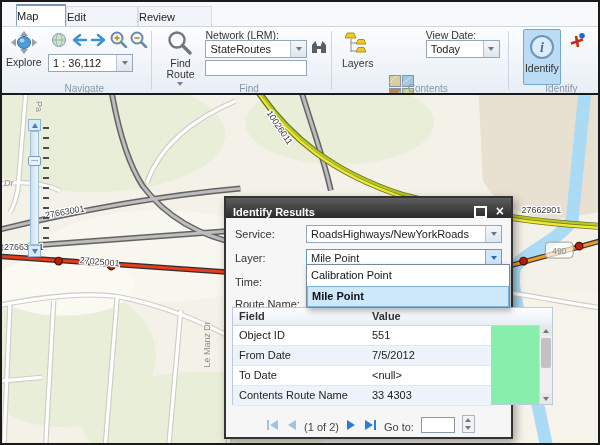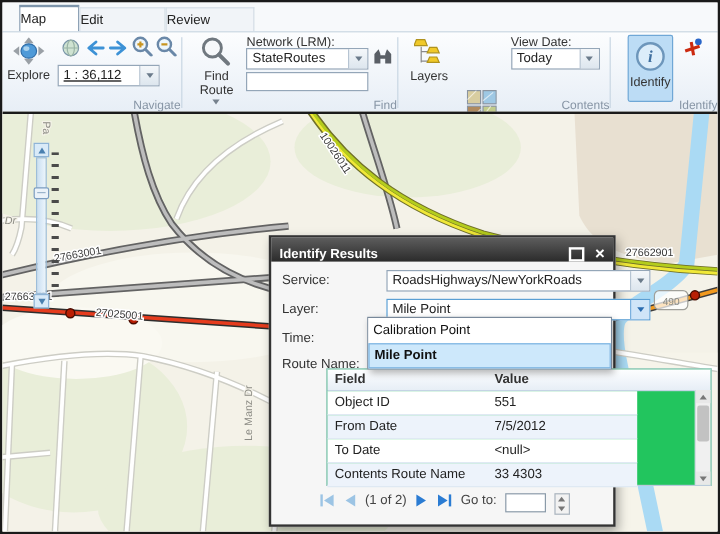--- a/index.html
+++ b/index.html
@@ -7,21 +7,21 @@
   
   .tabrow{height:24px;background:#f7f9fb;display:flex;align-items:flex-end;padding-left:14px;box-sizing:border-box;}
   .tab{height:20px;line-height:20px;font-size:11px;color:#222;
        border:1px solid #d5dee7;border-bottom:none;background:#f1f4f8;box-sizing:border-box;}
   .tab.w1{width:50px}.tab.w2{width:72px}.tab.w3{width:74px}
   .tab.active{background:#fff;border-color:#8ea2b6;border-top:2px solid #7d94aa;height:22px;line-height:20px;}
   .rbody{height:67px;background:linear-gradient(#fcfdfe,#e7eef6);display:flex;border-top:1px solid #c9d6e2;position:relative;}
   .rgroup{position:relative;height:100%;}
   .g-nav{width:150px}.g-find{width:181px}.g-cont{width:178px}.g-id{width:90px}
   .gsep{width:1px;background:#c9d6e3;margin:4px 0;}
-  .glabel{position:absolute;bottom:0px;left:0;right:0;text-align:right;font-size:10px;color:#8795a5;padding-left:16px;}
+  .glabel{position:absolute;bottom:0px;left:0;right:0;text-align:center;font-size:10px;color:#8795a5;padding-left:16px;}
   .bigbtn{position:absolute;display:flex;flex-direction:column;align-items:center;color:#333;font-size:10.5px;line-height:11px;cursor:default;}
   .caret{width:0;height:0;border-left:3.5px solid transparent;border-right:3.5px solid transparent;border-top:4px solid #77828e;margin-top:2px;}
   .icbtn{position:absolute;width:18px;height:18px;display:flex;align-items:center;justify-content:center;}
   .combo{position:absolute;height:18px;background:#fff;border:1px solid #94a6b8;display:flex;align-items:center;font-size:11px;box-sizing:border-box;}
   .combo .val{flex:1;padding:0 4px;white-space:nowrap;overflow:hidden;color:#222;}
   .combo .arr{width:15px;align-self:stretch;background:linear-gradient(#f4f7fa,#dde6ee);border-left:1px solid #b6c4d2;display:flex;align-items:center;justify-content:center;}
   .rlabel{position:absolute;font-size:10.5px;color:#333;}
   .rinput{position:absolute;height:16px;border:1px solid #94a6b8;font-size:11px;padding:0 3px;box-sizing:border-box;background:#fff;}
   .idbtn{left:14px;top:2px;width:38px;height:56px;background:#bcdcf5;border:1px solid #6fa7d6;border-radius:2px;justify-content:flex-start;padding-top:3px;box-sizing:border-box;}
   
@@ -37,41 +37,41 @@
   .ticks{position:absolute;left:41px;top:32px;width:6px;height:120px;
          background:repeating-linear-gradient(#4a4a4a 0 2px,transparent 2px 10px);}
   
   .dlg{position:absolute;left:222px;top:101px;width:289px;height:243px;background:#f6f6f6;border:2px solid #333;
        box-sizing:border-box;box-shadow:3px 4px 9px rgba(0,0,0,.35);font-size:11px;}
   .dlg-title{height:20px;background:linear-gradient(#5d5d5d,#2b2b2b);color:#fff;font-weight:bold;display:flex;align-items:flex-end;padding:0 7px;box-sizing:border-box;}
   .dlg-title .sp{flex:1}
   .maxbox{width:9px;height:8px;border:2px solid #fff;margin-right:9px;}
   .closex{color:#fff;font-size:14px;font-weight:bold;line-height:14px;}
   .fld-label{position:absolute;left:9px;color:#333;}
-  .dcombo{left:96px;width:220px;}
+  .dcombo{left:80px;width:196px;}
   .dcombo.focus{border-color:#5a9fd4;}
   .dcombo.focus .arr{background:#cfe5f8;border-left:1px solid #7ab0de;}
   .dcombo.focus .arr .caret2{border-top-color:#2b6cb0;}
   .caret2{width:0;height:0;border-left:3.5px solid transparent;border-right:3.5px solid transparent;border-top:4px solid #6a7a8a;}
   .ddlist{position:absolute;left:80px;top:66px;width:202px;background:#fff;border:1px solid #78889a;box-shadow:2px 3px 6px rgba(0,0,0,.3);z-index:6;}
   .dditem{height:21px;line-height:21px;padding:0 4px;color:#111;background:#fff;}
   .dditem.sel{background:#cde8fb;border:1px solid #7ab2e0;box-sizing:border-box;line-height:19px;font-weight:bold;}
-  .tblwrap{position:absolute;left:6px;top:109px;width:321px;height:98px;border:1px solid #b9cadb;box-sizing:border-box;background:#22c55e;margin-left:40px;}
+  .tblwrap{position:absolute;left:6px;top:109px;width:321px;height:98px;border:1px solid #b9cadb;box-sizing:border-box;background:#86efac;}
   .thead{display:flex;height:17px;line-height:17px;background:linear-gradient(#fdfeff,#e7eef6);border-bottom:1px solid #c4d4e4;font-weight:bold;color:#333;}
   .c1{width:133px;padding:0 6px;box-sizing:border-box;white-space:nowrap;overflow:hidden;}
   .c2{flex:1;padding:0 6px;white-space:nowrap;overflow:hidden;}
   .trow{display:flex;height:19px;line-height:19px;border-bottom:1px solid #dfe9f3;color:#222;background:#fff;width:258px;}
   .trow.alt{background:#edf3fb;}
   .vsb{position:absolute;right:0;top:17px;bottom:0;width:13px;background:#f0f0f0;border-left:1px solid #d2dae2;box-sizing:border-box;}
   .vsb .b{height:11px;display:flex;align-items:center;justify-content:center;background:#e8e8e8;}
   .vsb .b.dn{position:absolute;bottom:0;left:0;right:0;}
   .sbtri-u{width:0;height:0;border-left:3px solid transparent;border-right:3px solid transparent;border-bottom:4px solid #777;}
   .sbtri-d{width:0;height:0;border-left:3px solid transparent;border-right:3px solid transparent;border-top:4px solid #777;}
   .thumb{position:absolute;left:1px;right:1px;top:13px;height:30px;background:#c2c2c2;border-radius:2px;}
-  .pager{position:absolute;left:4px;right:0;top:213px;height:22px;display:flex;align-items:flex-start;justify-content:center;gap:7px;color:#444;}
+  .pager{position:absolute;left:4px;right:0;top:213px;height:22px;display:flex;align-items:flex-end;justify-content:center;gap:7px;color:#444;}
   .goto-input{width:34px;height:16px;border:1px solid #8a9aa8;font-size:11px;box-sizing:border-box;}
   .spin{width:13px;height:18px;border:1px solid #aab4be;box-sizing:border-box;display:flex;flex-direction:column;background:#f2f2f2;}
   .spin div{flex:1;display:flex;align-items:center;justify-content:center;}
   svg text{font-family:"Liberation Sans",sans-serif;}
   .maplbl{fill:#3a3a3a;font-size:9px;stroke:#ffffff;stroke-width:2.5px;paint-order:stroke;}
   .stlbl{fill:#8c8c85;font-size:9px;stroke:#f4f2e8;stroke-width:2px;paint-order:stroke;}
 </style>
 </head>
 <body>
 
@@ -123,21 +123,21 @@
               <path d="M11.5,11.5 L16,16" stroke="#6a88a8" stroke-width="2.5" stroke-linecap="round"></path>
             </svg></span>
       </div>
       <div class="icbtn" style="left:128px;top:5px;">
         <span><svg width="18" height="17">
               <circle cx="7" cy="7" r="5.5" fill="#eef6fc" stroke="#6a88a8" stroke-width="2"></circle>
               <path d="M4.5,7 h5" stroke="#c89420" stroke-width="1.8"></path>
               <path d="M11.5,11.5 L16,16" stroke="#6a88a8" stroke-width="2.5" stroke-linecap="round"></path>
             </svg></span>
       </div>
-      <div class="combo" style="left:46px;top:27px;width:85px;text-decoration:underline;">
+      <div class="combo" style="left:46px;top:27px;width:85px;">
         <span class="val">1 : 36,112</span>
         <span class="arr">
             <span class="caret2"></span>
           </span>
       </div>
       <div class="glabel">Navigate</div>
     </div>
 
     <div class="gsep"></div>
 

